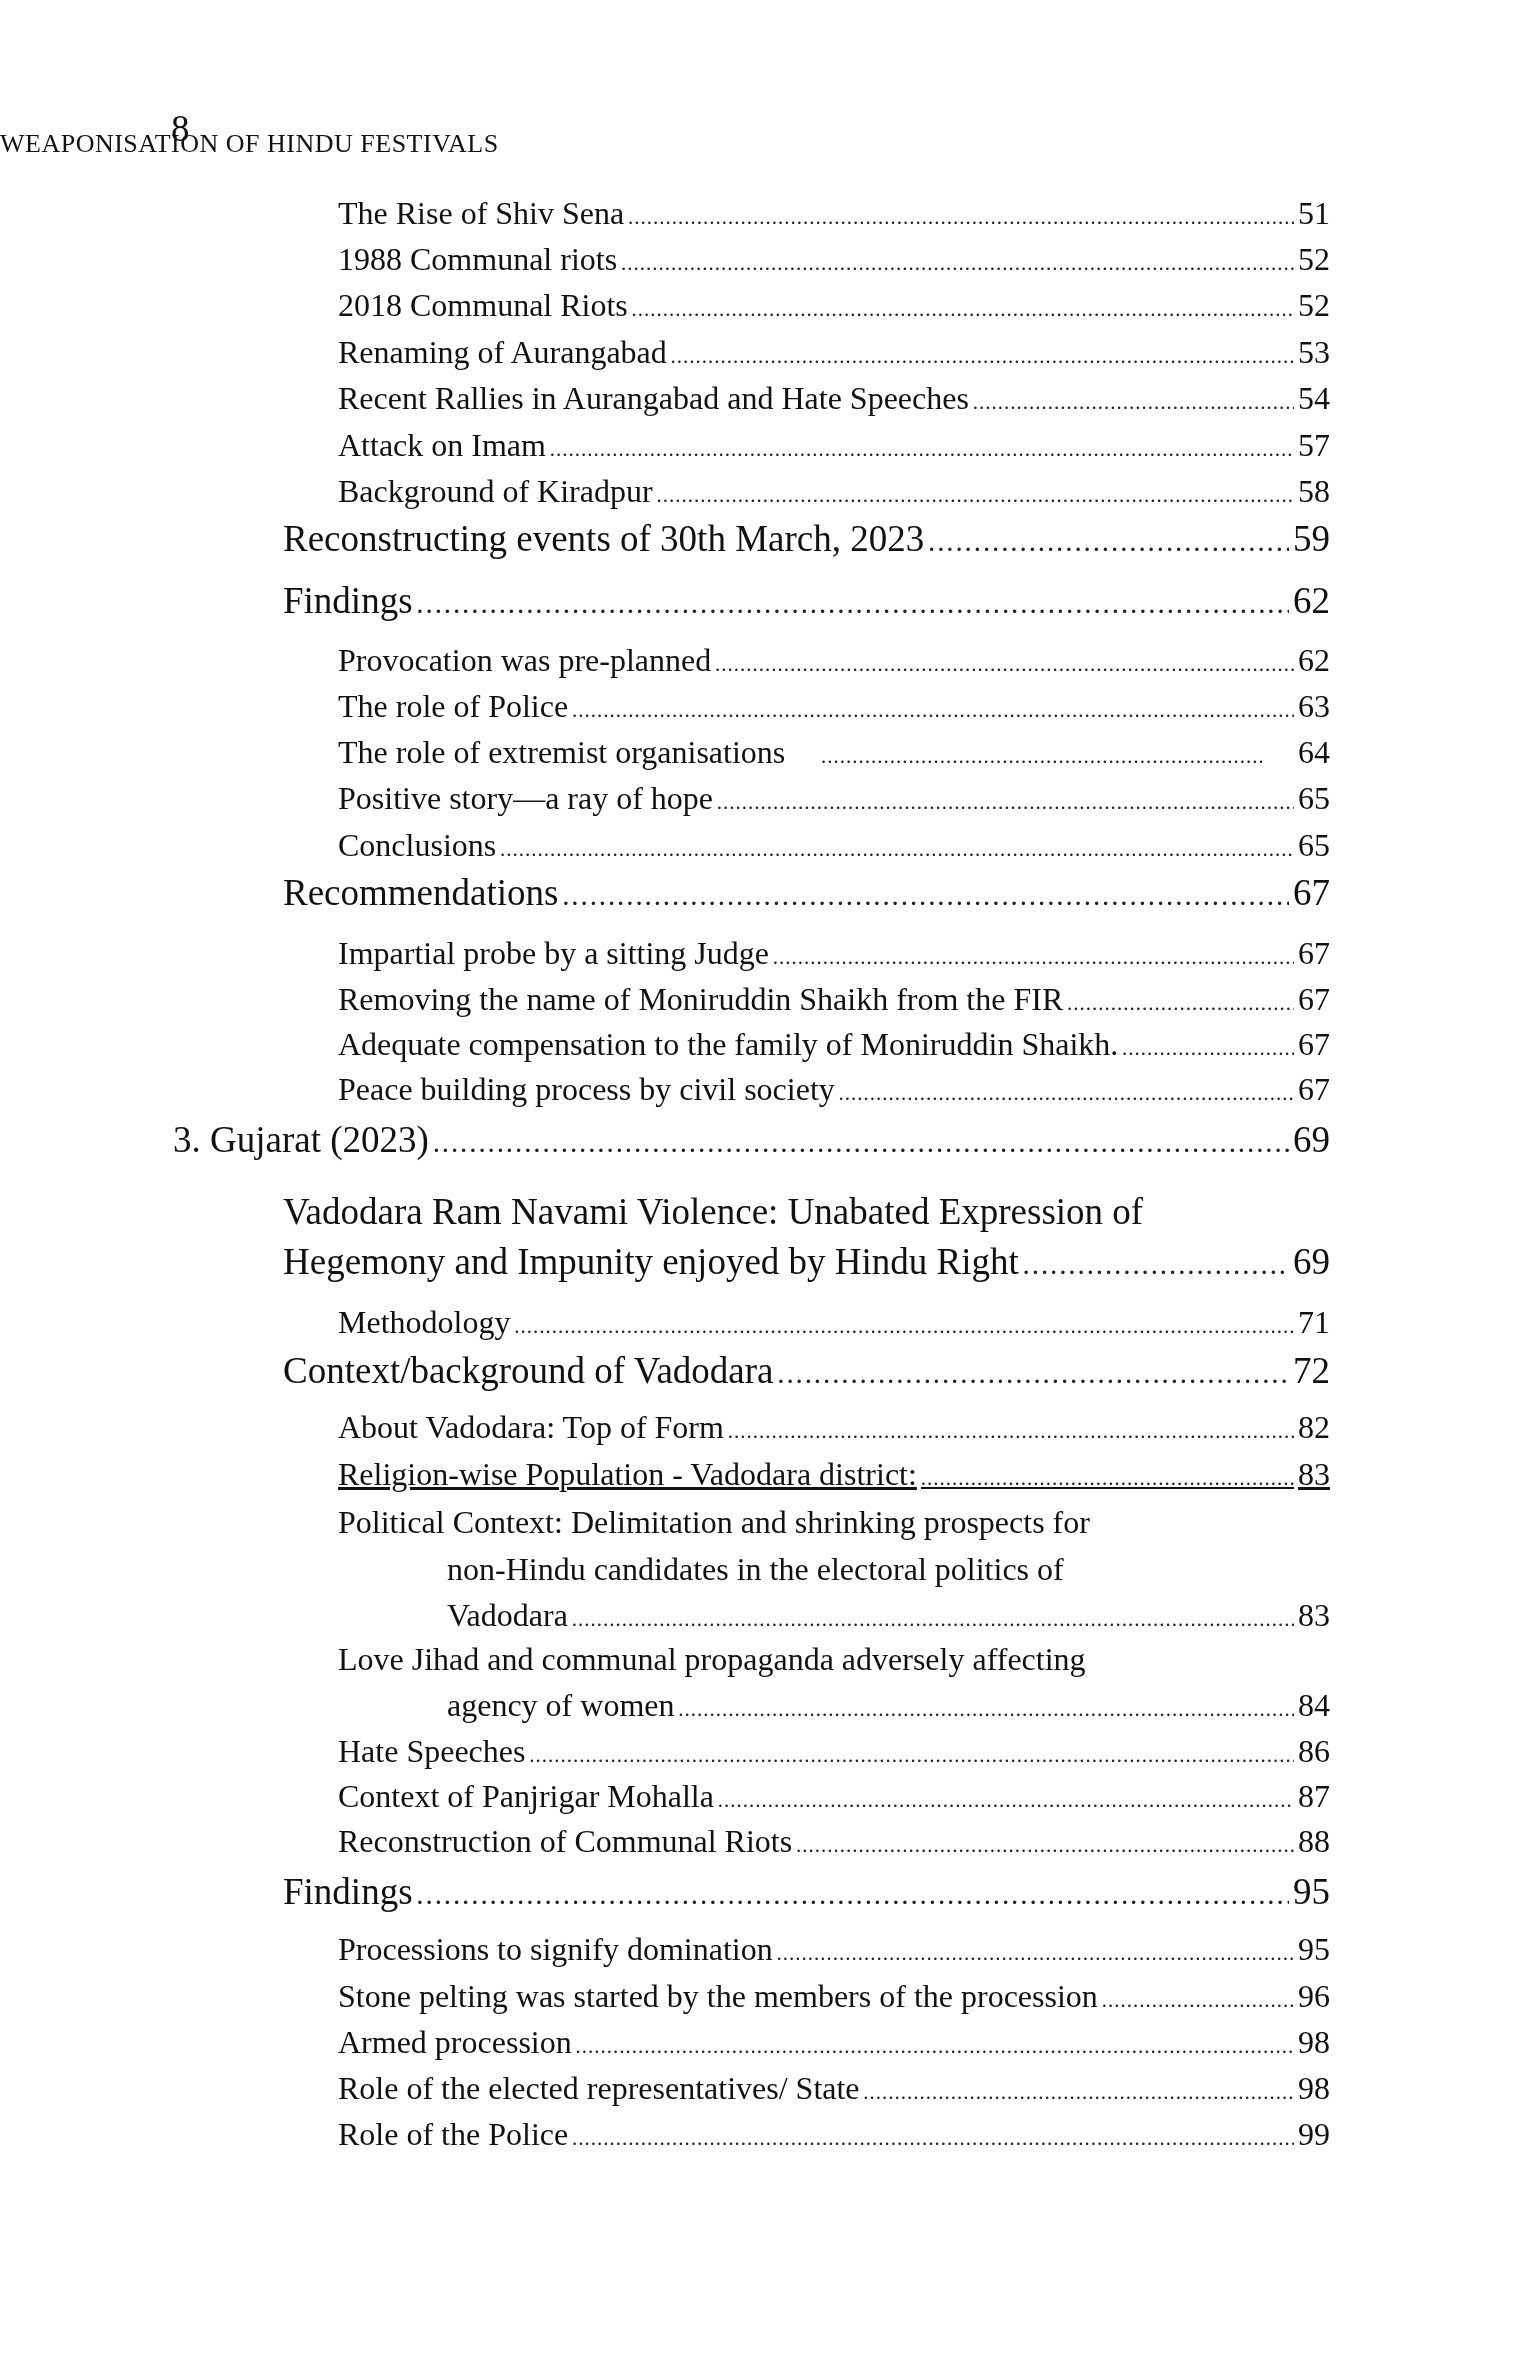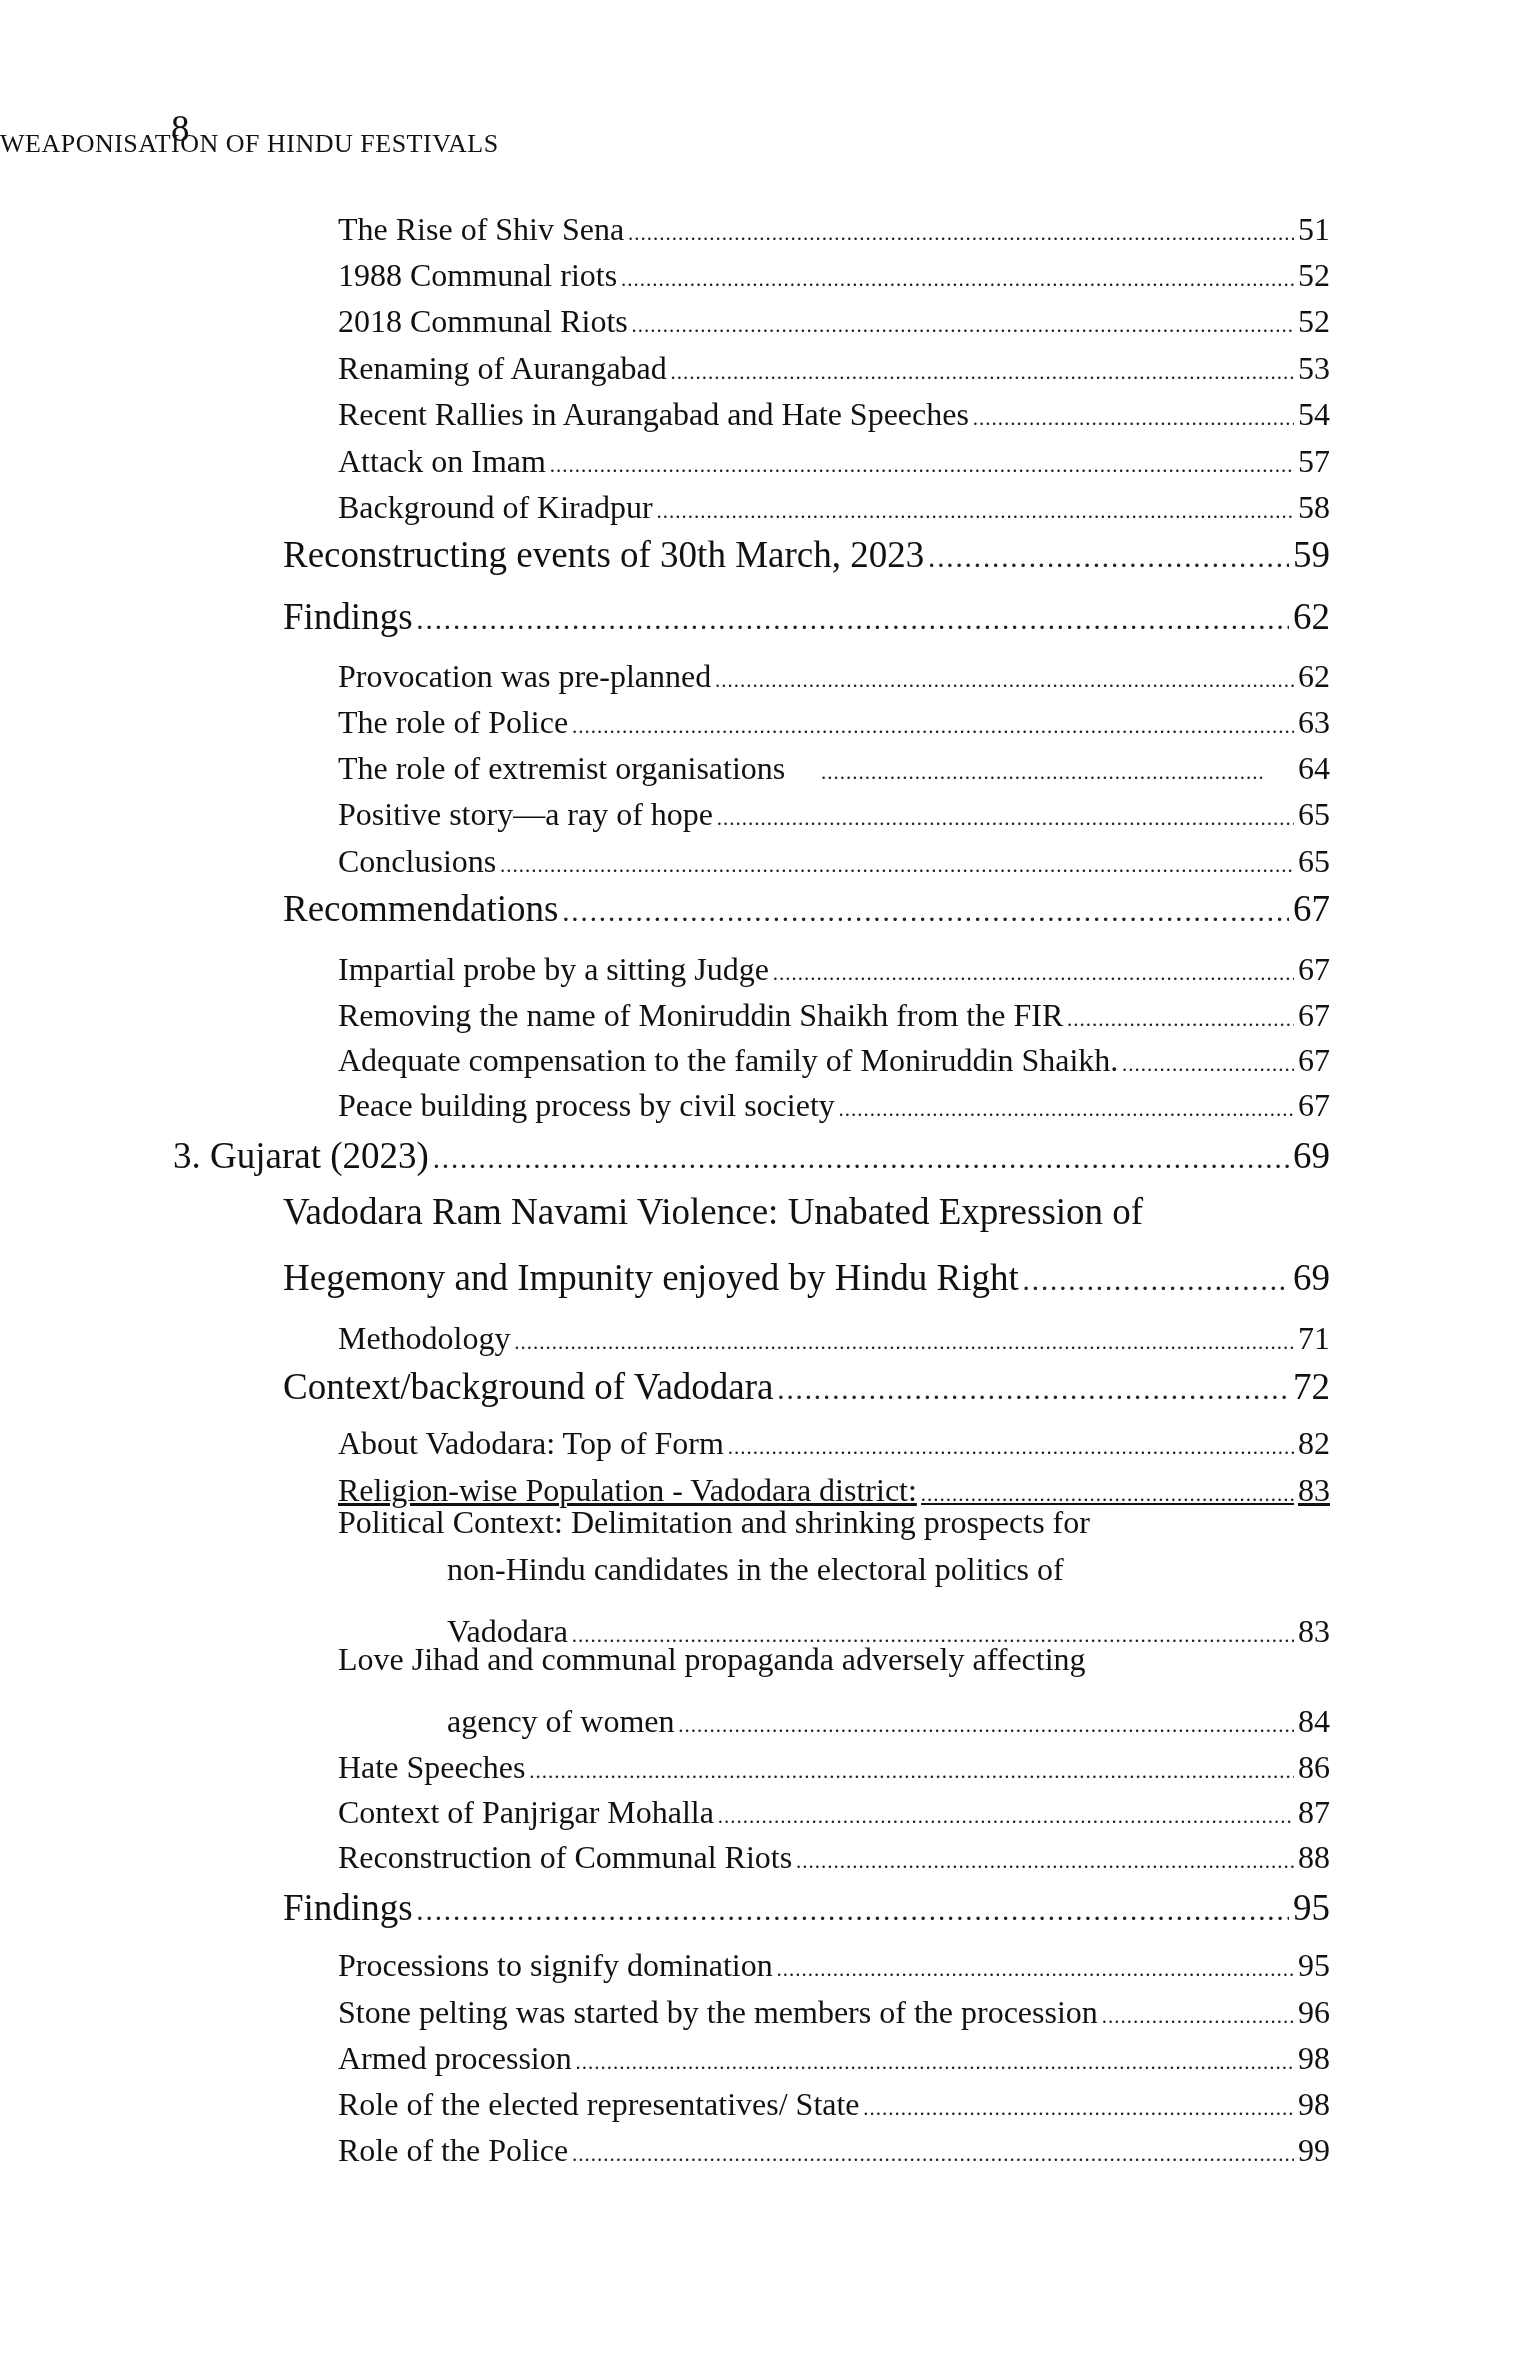--- a/index.html
+++ b/index.html
@@ -3,21 +3,21 @@
 <meta charset="utf-8">
 <style>
   html, body { margin: 0; padding: 0; background: #ffffff; }
   body { width: 1537px; height: 2376px; position: relative; overflow: hidden;
          font-family: "Liberation Serif", "DejaVu Serif", serif; color: #111; }
   .page-number { position: absolute; left: 171px; top: 108px; font-size: 37px; line-height: 42px; }
   .running-head { position: absolute; left: 0; width: 1537px; top: 111px; 
                   font-size: 26px; letter-spacing: 0.5px; line-height: 35px; margin-top: 15px; }
   .toc { position: absolute; left: 0; top: 0; width: 1537px; }
   .entry { position: absolute; display: flex; align-items: baseline; right: 207px; white-space: nowrap; }
-  .entry .title { flex: 0 0 auto; margin-top: 16px; }
+  .entry .title { flex: 0 0 auto; }
   .entry .leader { flex: 1 1 auto; overflow: hidden; margin: 0 3.8px; letter-spacing: 1px; color: #222; }
   .entry .leader::before { content: "................................................................................................................................................................................................................"; }
   .entry .pg { flex: 0 0 auto; }
   .l3 { left: 338px; font-size: 32px; line-height: 38px; }
   .l2 { left: 283px; font-size: 37px; line-height: 44px; }
   .l1 { left: 173px; font-size: 37px; line-height: 44px; }
   .cont { left: 447px; }
   .textline { position: absolute; white-space: nowrap; }
   .textline.l3 { right: auto; }
   .textline.l2 { right: auto; }

